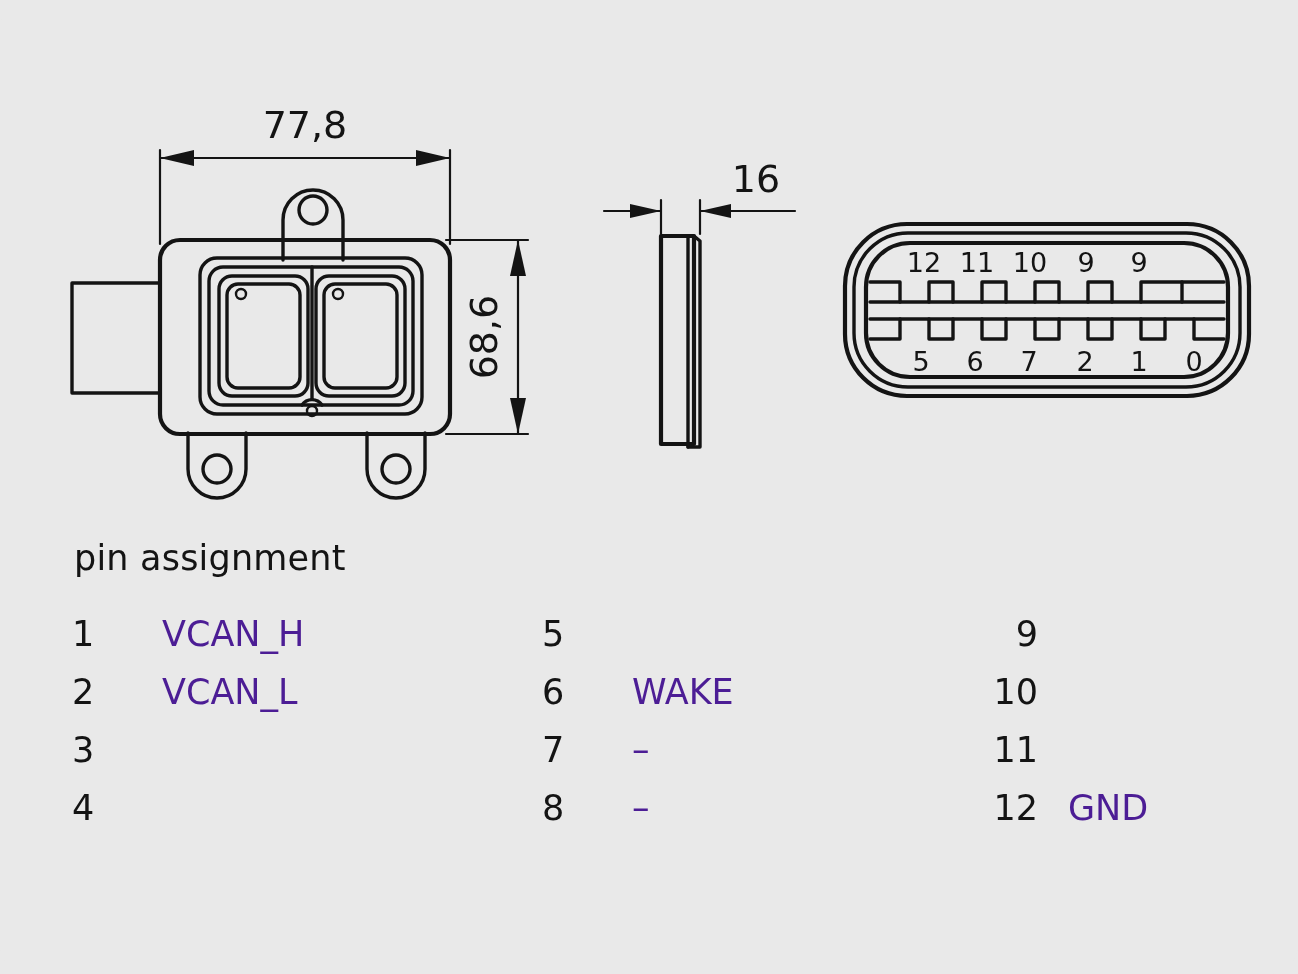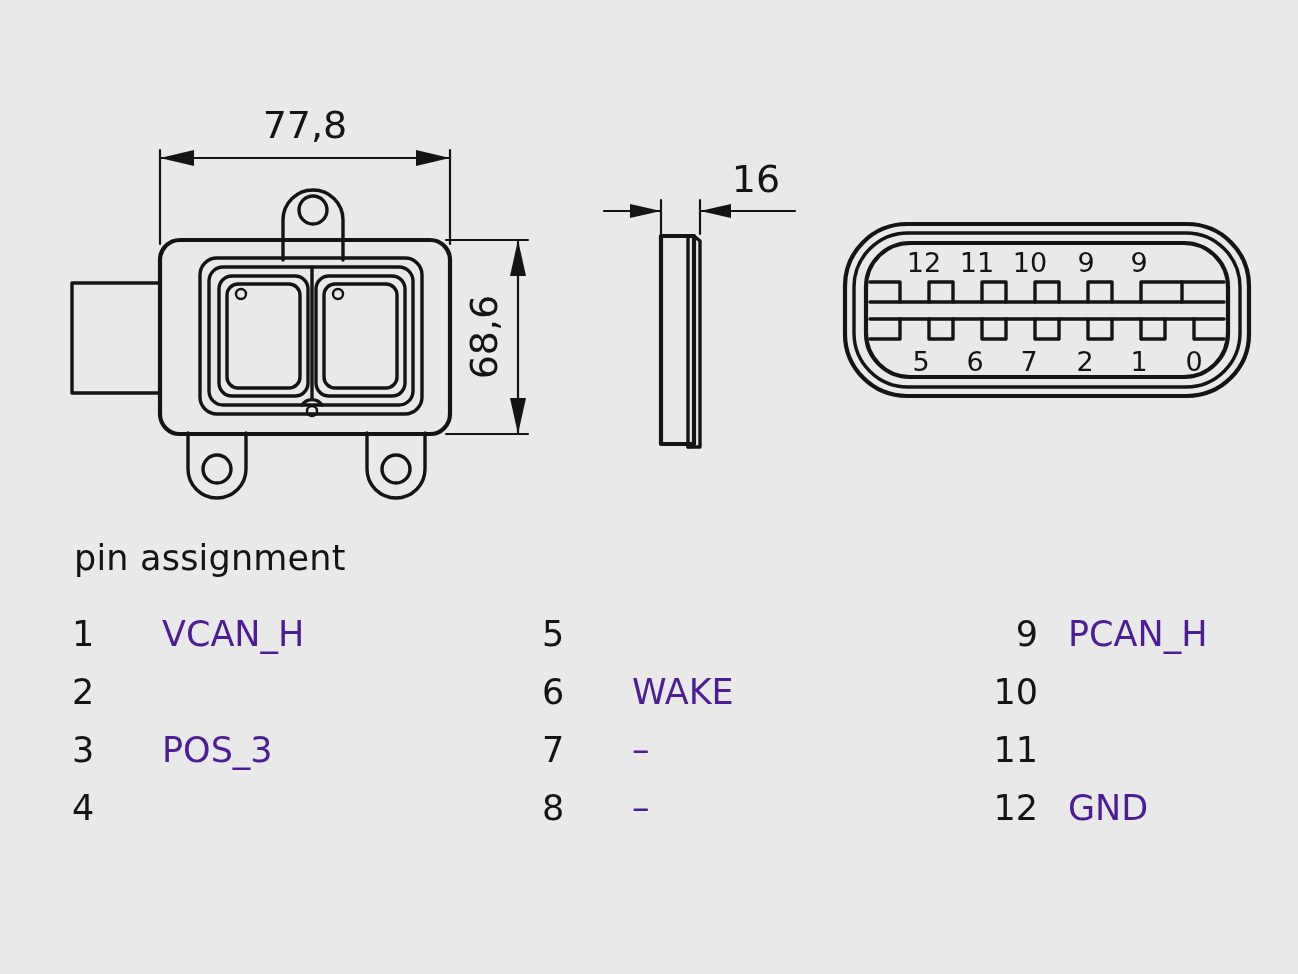--- a/index.html
+++ b/index.html
@@ -227,24 +227,24 @@
 
     <div class="pin-columns">
 
       <div class="pin-col col-a">
         <div class="pin-row">
           <span class="pin-no">1</span>
           <span class="pin-name">VCAN_H</span>
         </div>
         <div class="pin-row">
           <span class="pin-no">2</span>
+          <span class="pin-name">VCAN_L</span>
         </div>
         <div class="pin-row">
           <span class="pin-no">3</span>
-          <span class="pin-name">POS_3</span>
         </div>
         <div class="pin-row">
           <span class="pin-no">4</span>
         </div>
       </div>
 
       <div class="pin-col col-b">
         <div class="pin-row">
           <span class="pin-no">5</span>
         </div>
@@ -258,21 +258,20 @@
         </div>
         <div class="pin-row">
           <span class="pin-no">8</span>
           <span class="pin-name">–</span>
         </div>
       </div>
 
       <div class="pin-col col-c">
         <div class="pin-row">
           <span class="pin-no">9</span>
-          <span class="pin-name">PCAN_H</span>
         </div>
         <div class="pin-row">
           <span class="pin-no">10</span>
         </div>
         <div class="pin-row">
           <span class="pin-no">11</span>
         </div>
         <div class="pin-row">
           <span class="pin-no">12</span>
           <span class="pin-name">GND</span>

